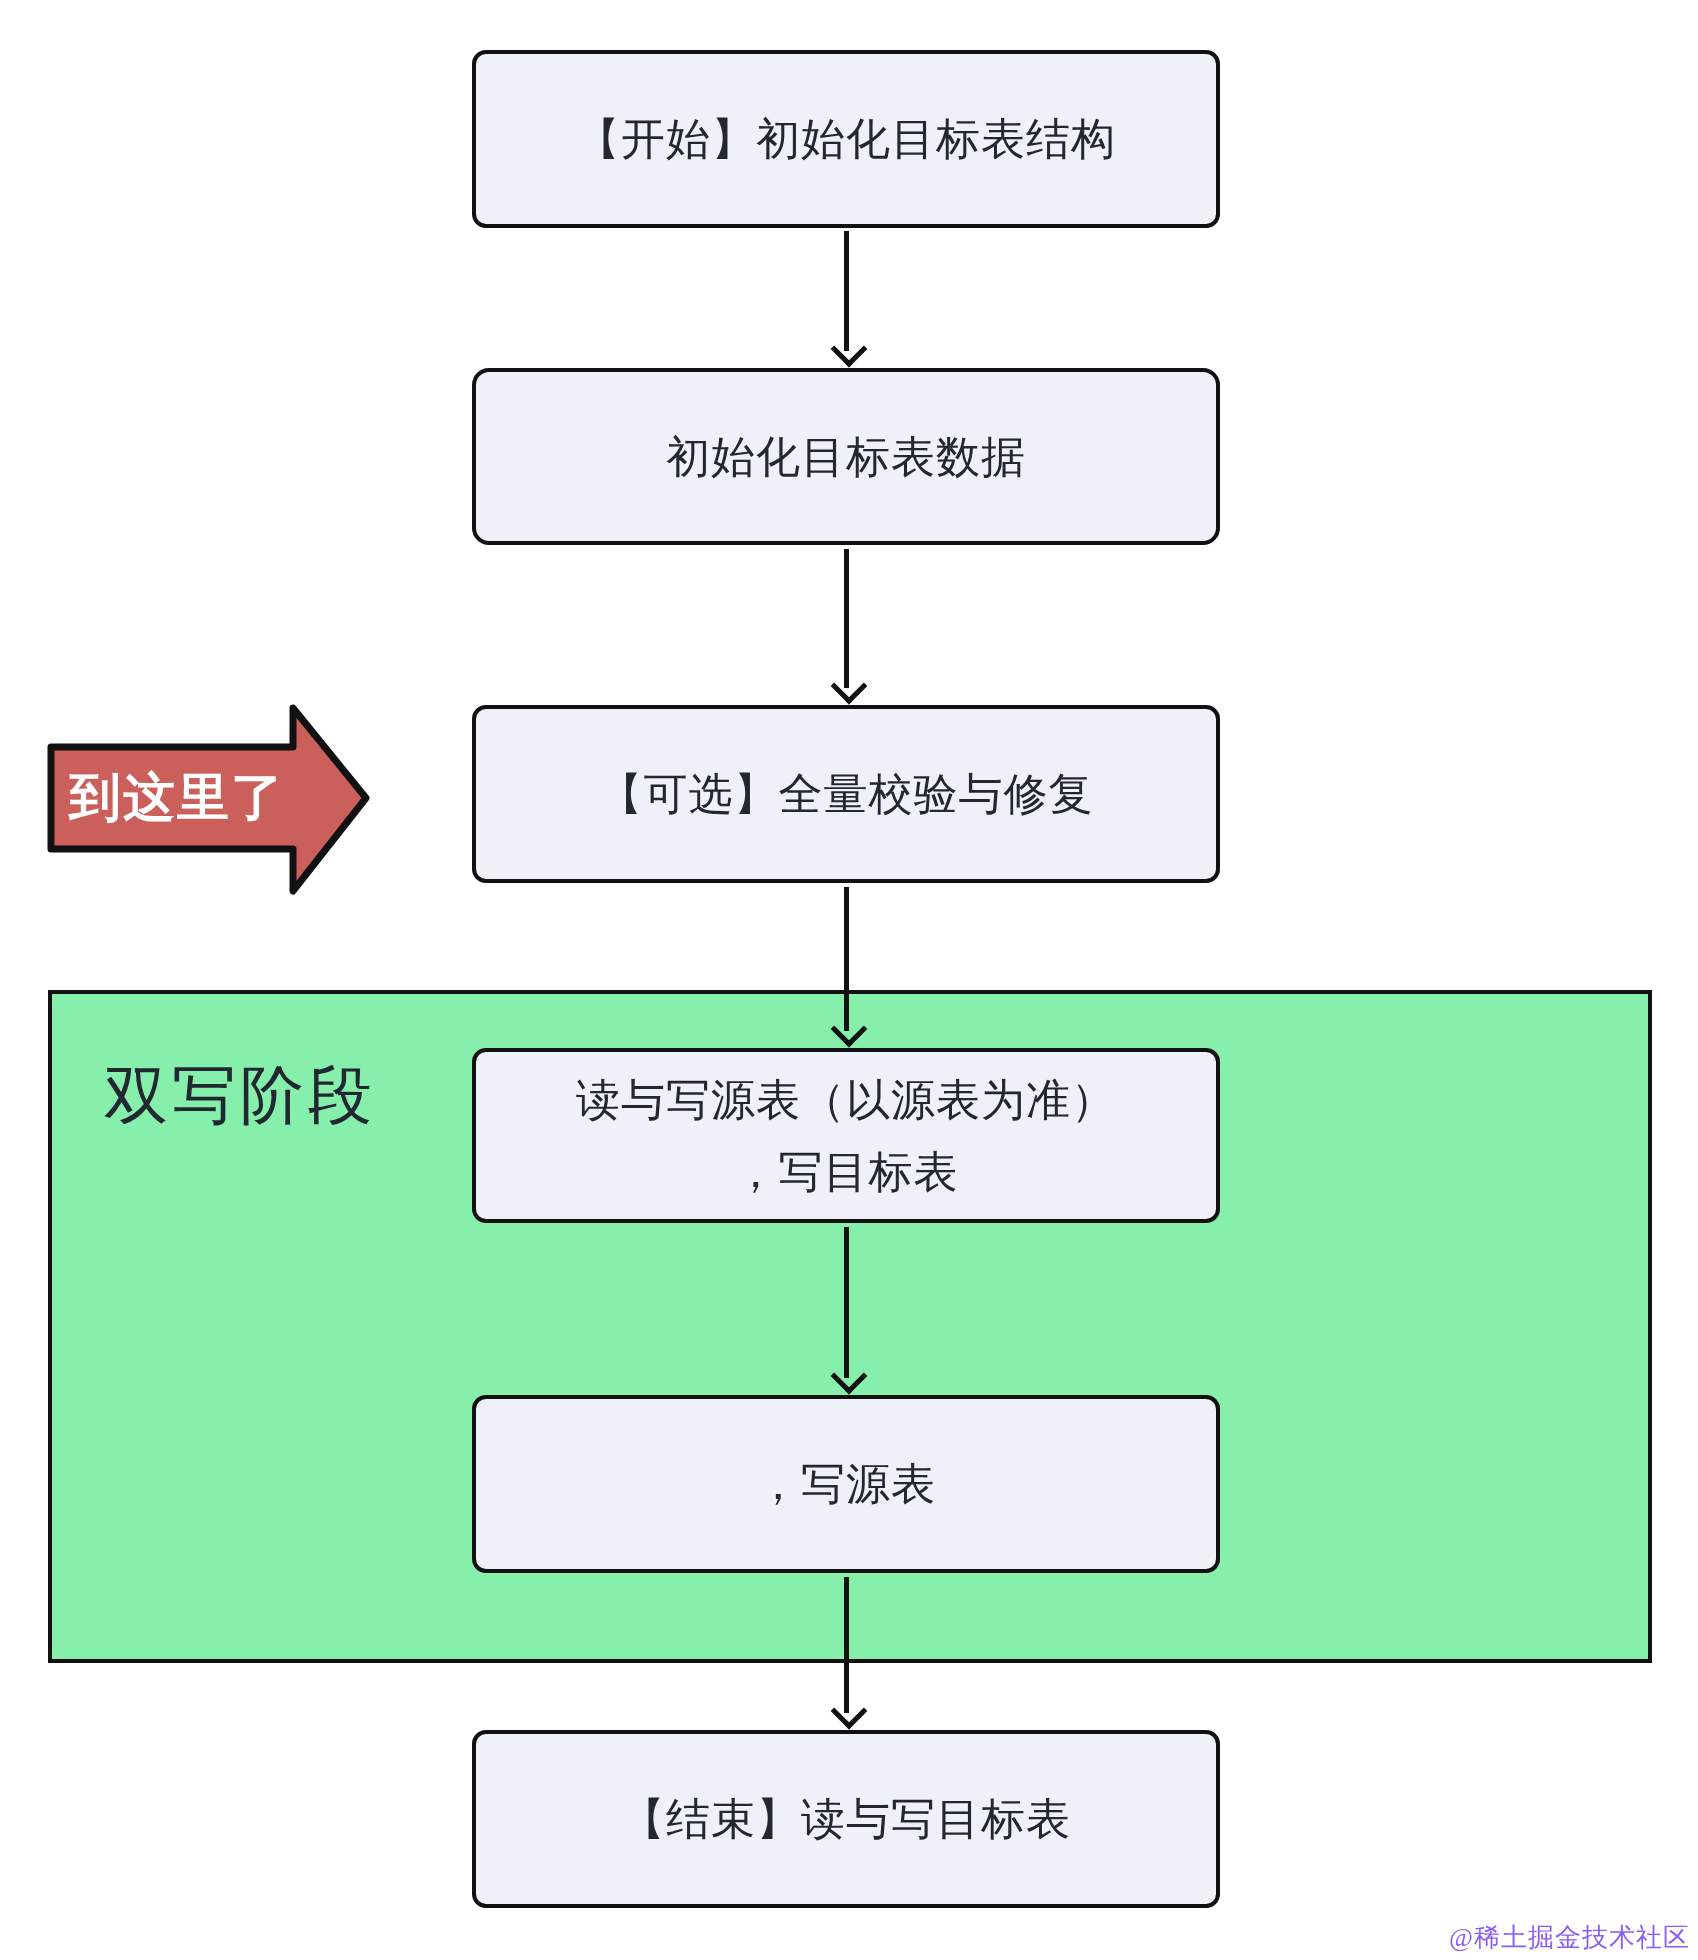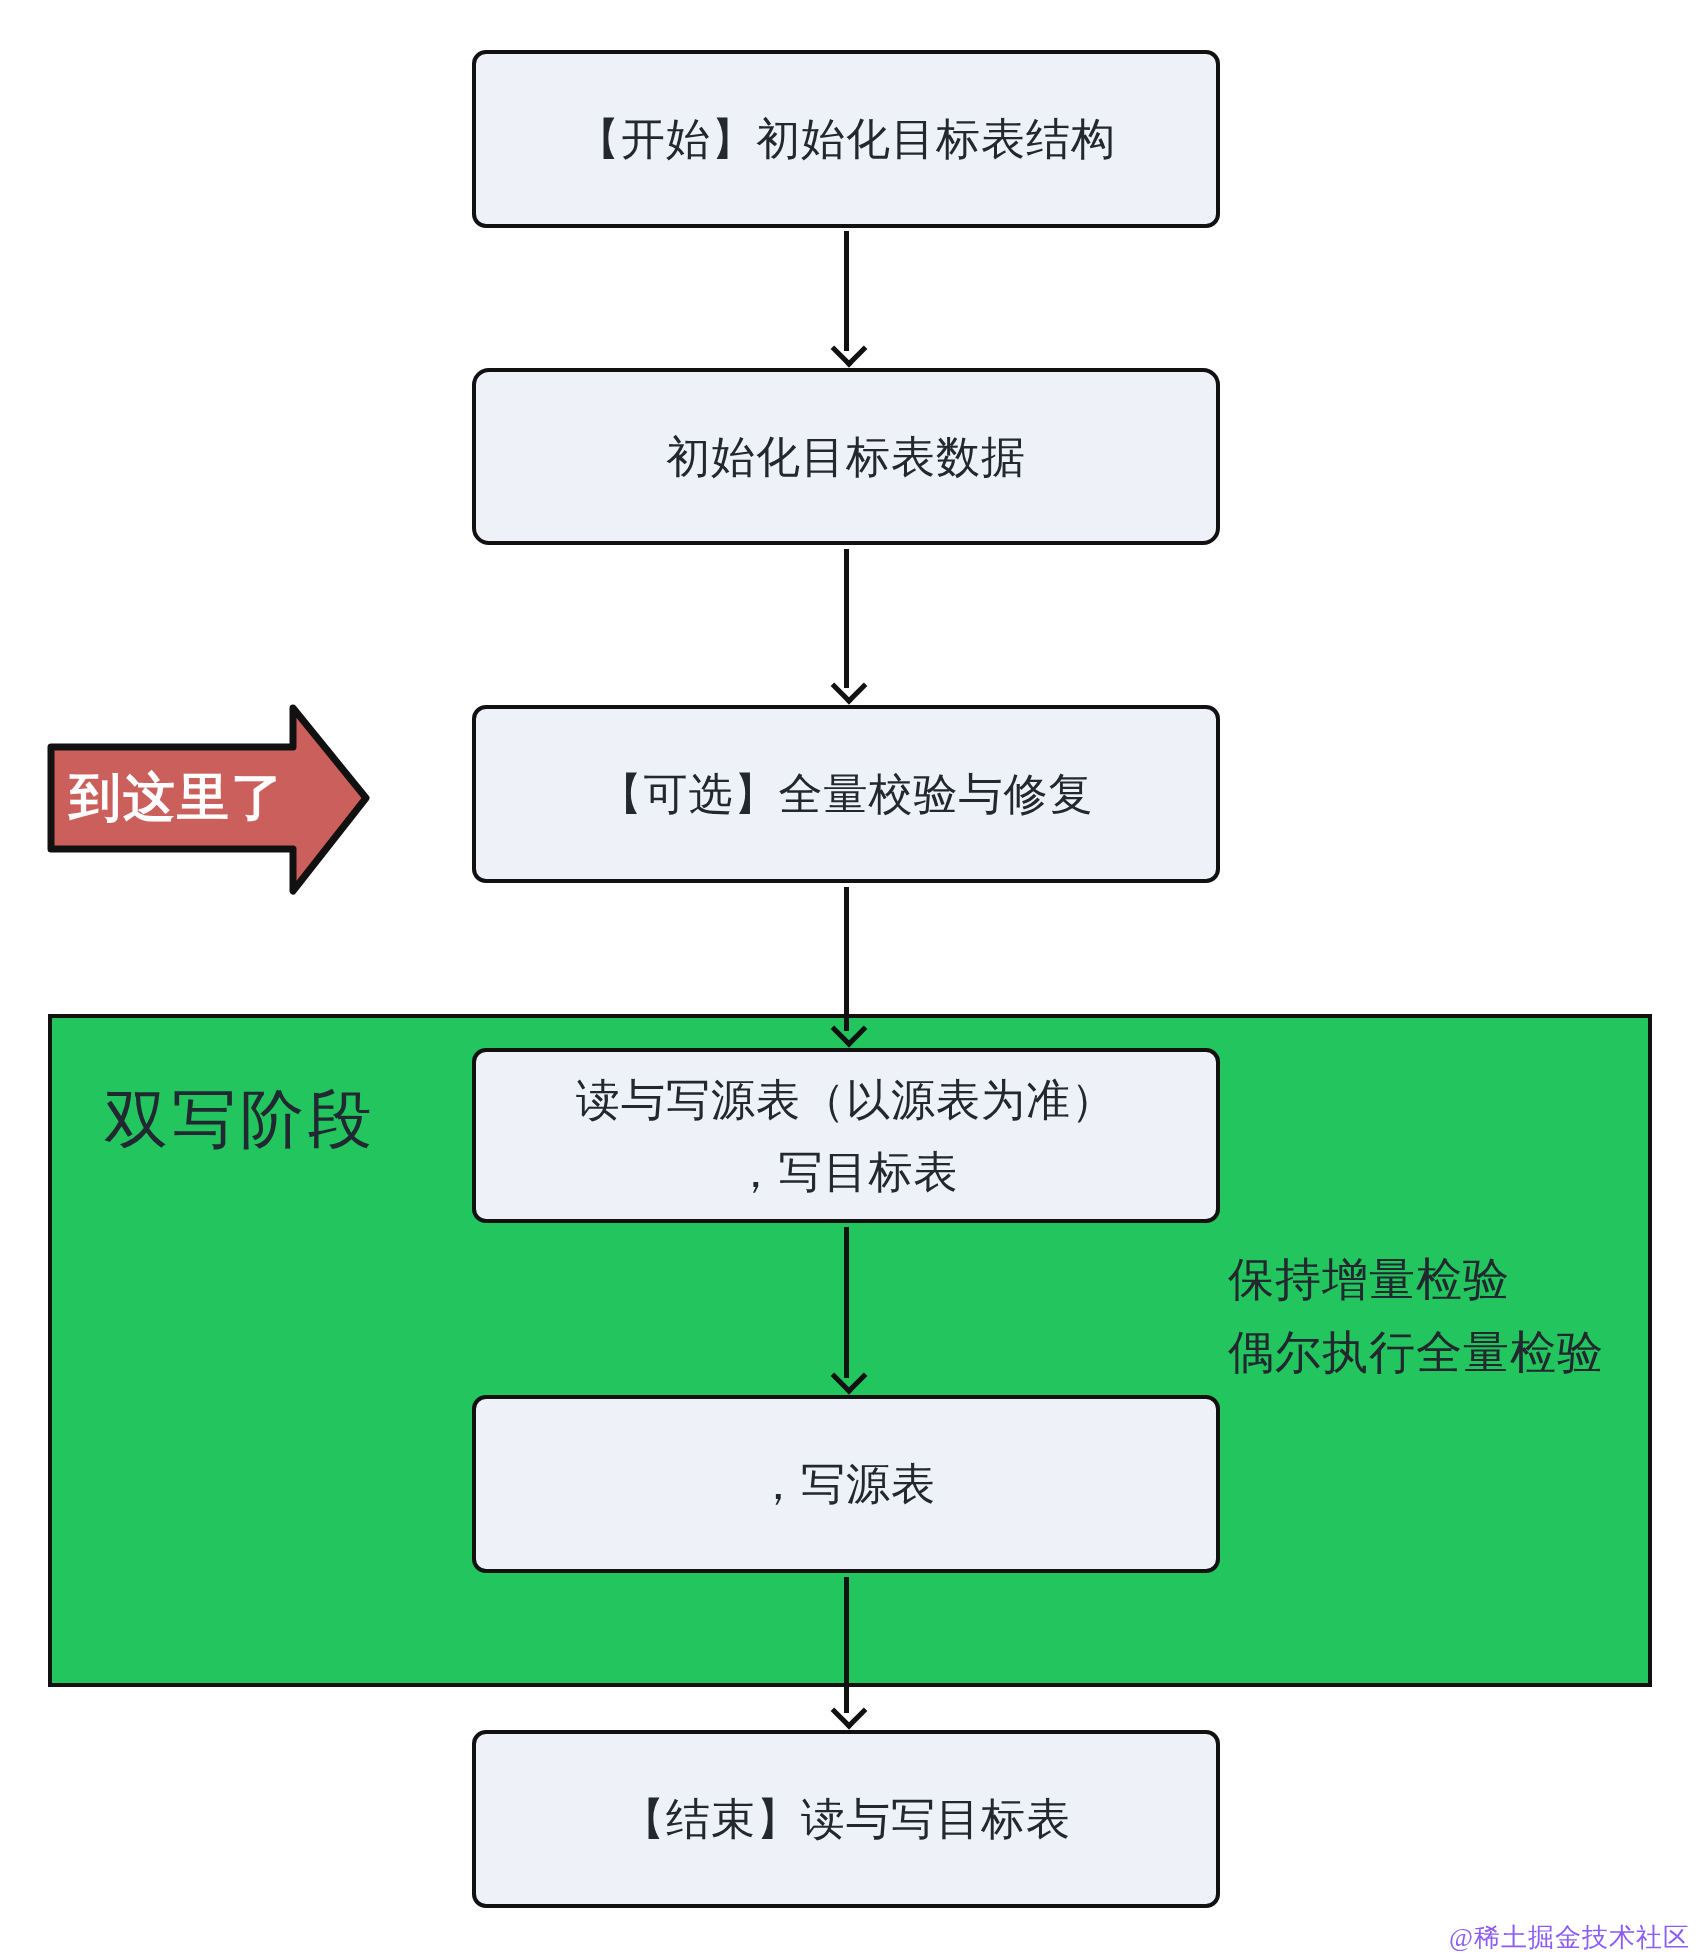--- a/index.html
+++ b/index.html
@@ -16,21 +16,21 @@
   .node span{display:block;}
   .n1{top:50px;height:178px;}
   .n2{top:368px;height:177px;border-radius:17px;}
   .n3{top:705px;height:178px;}
   .n4{top:1048px;height:175px;}
   .n5{top:1395px;height:178px;}
   .n6{top:1730px;height:178px;}
 
   .phase{
     position:absolute;left:48px;top:990px;width:1604px;height:673px;box-sizing:border-box;
-    background:#22c55e;border:4px solid #111111;margin-top:24px;
+    background:#86efac;border:4px solid #111111;
   }
   .phase-label{
     position:absolute;left:52px;top:58px;
     font-size:64px;font-weight:500;letter-spacing:4px;color:#222831;
   }
   .side-note{
     position:absolute;left:1228px;top:1243px;
     font-size:46px;line-height:73px;letter-spacing:1px;color:#23272e;
   }
   .side-note span{display:block;}
@@ -62,24 +62,20 @@
 </style>
 </head>
 <body>
 
 <div class="canvas">
 
   <div class="phase">
     <div class="phase-label">双写阶段</div>
   </div>
 
-  <div class="side-note">
-    <span>保持增量检验</span>
-    <span>偶尔执行全量检验</span>
-  </div>
 
   <div class="arrow a1">
     <div class="line"></div>
     <div class="head"></div>
   </div>
   <div class="arrow a2">
     <div class="line"></div>
     <div class="head"></div>
   </div>
   <div class="arrow a3">

